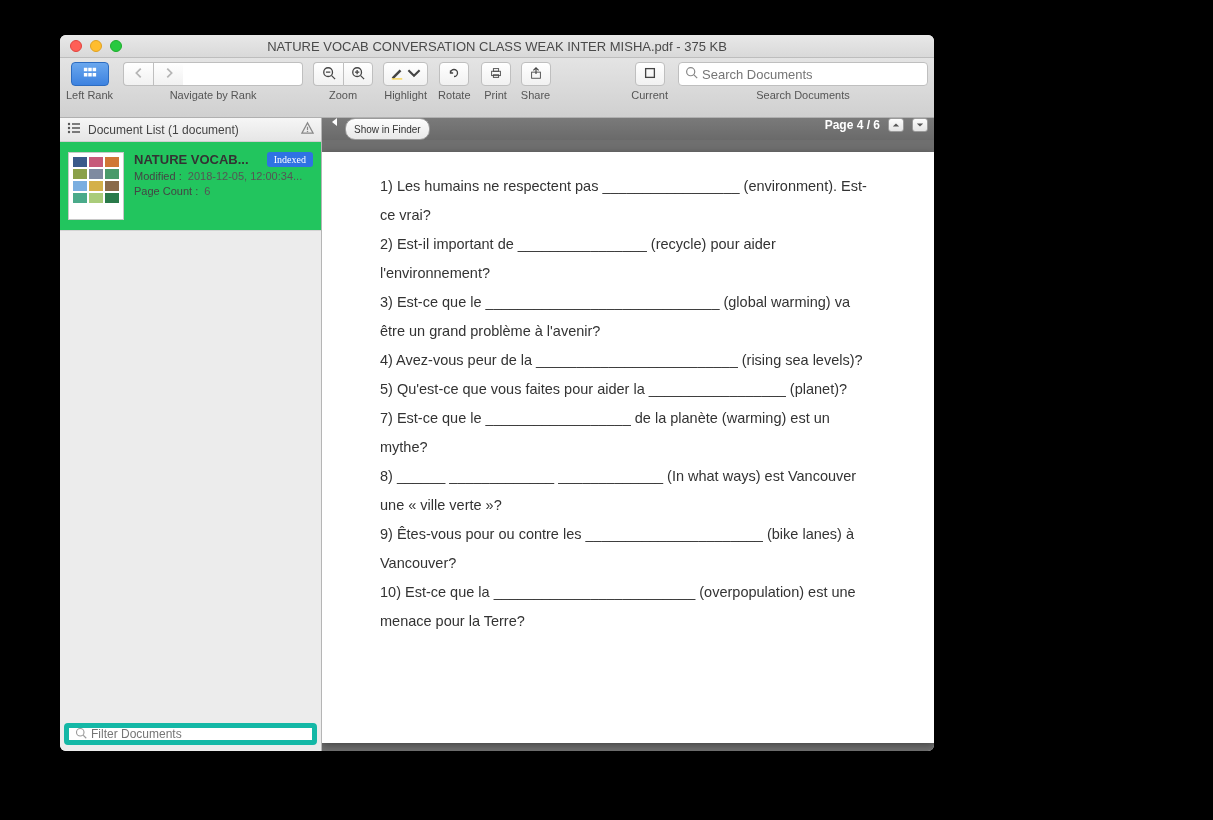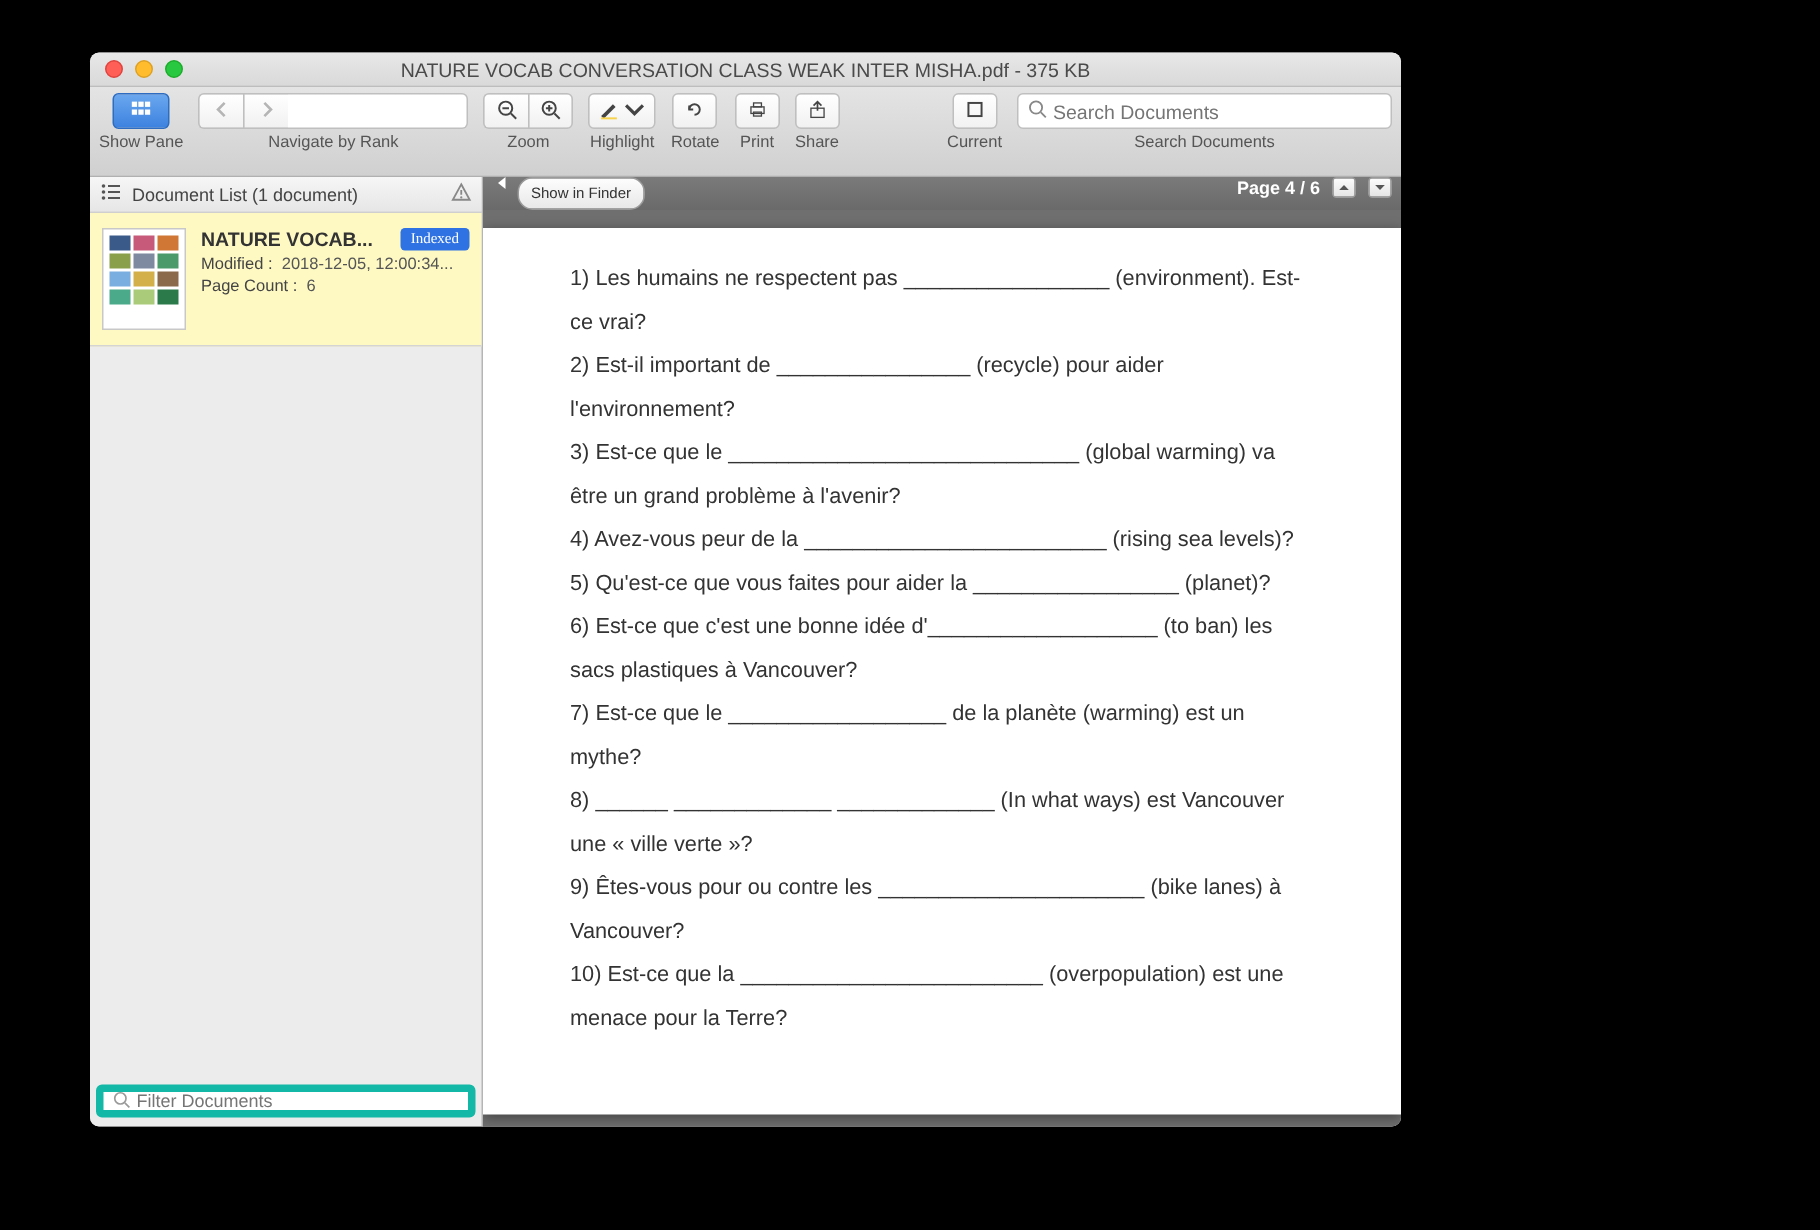--- a/index.html
+++ b/index.html
@@ -78,21 +78,21 @@
   }
   .sidebar-header {
     height: 24px; background: linear-gradient(#f6f6f6,#e6e6e6);
     border-bottom: 1px solid #cfcfcf;
     display: flex; align-items: center; padding: 0 6px; gap: 6px;
     font-size: 12px; color: #444;
   }
   .sidebar-header .flex { flex: 1; }
   .doc-item {
     display: flex; padding: 10px 8px; gap: 10px;
-    background: #fef9c3;
+    background: #22c55e;
     border-bottom: 1px solid #d4d4d4;
   }
   .doc-thumb {
     width: 56px; height: 68px; background: #fff; border: 1px solid #c8c8c8;
     display: grid; grid-template-columns: repeat(3,1fr); grid-template-rows: repeat(5,1fr);
     gap: 2px; padding: 4px;
   }
   .doc-thumb div { background: #c8e2d4; }
   .doc-thumb div:nth-child(1){background:#3a5a8a;}
   .doc-thumb div:nth-child(2){background:#c75a7a;}
@@ -168,21 +168,21 @@
           <svg viewBox="0 0 16 16">
               <rect x="1" y="2" width="4" height="4" fill="currentColor"></rect>
               <rect x="6" y="2" width="4" height="4" fill="currentColor"></rect>
               <rect x="11" y="2" width="4" height="4" fill="currentColor"></rect>
               <rect x="1" y="8" width="4" height="4" fill="currentColor"></rect>
               <rect x="6" y="8" width="4" height="4" fill="currentColor"></rect>
               <rect x="11" y="8" width="4" height="4" fill="currentColor"></rect>
             </svg>
         </span>
       </div>
-      <div class="tool-label">Show Pane</div>
+      <div class="tool-label">Left Rank</div>
     </div>
 
     <div class="tool-group">
       <div class="btn-row">
         <div class="btn segment-left disabled">
           <span><svg viewBox="0 0 16 16">
                 <path d="M10 3 L5 8 L10 13" stroke="currentColor" stroke-width="2" fill="none"></path>
               </svg></span>
         </div>
         <div class="btn segment-mid disabled">
@@ -362,21 +362,20 @@
           </div>
       </div>
 
       <div class="page-scroll">
         <div class="page">
           <p>1) Les humains ne respectent pas _________________ (environment). Est-ce vrai?</p>
           <p>2) Est-il important de ________________ (recycle) pour aider l'environnement?</p>
           <p>3) Est-ce que le _____________________________ (global warming) va être un grand problème à l'avenir?</p>
           <p>4) Avez-vous peur de la _________________________ (rising sea levels)?</p>
           <p>5) Qu'est-ce que vous faites pour aider la _________________ (planet)?</p>
-          <p>6) Est-ce que c'est une bonne idée d'___________________ (to ban) les sacs plastiques à Vancouver?</p>
           <p>7) Est-ce que le __________________ de la planète (warming) est un mythe?</p>
           <p>8) ______ _____________ _____________ (In what ways) est Vancouver une « ville verte »?</p>
           <p>9) Êtes-vous pour ou contre les ______________________ (bike lanes) à Vancouver?</p>
           <p>10) Est-ce que la _________________________ (overpopulation) est une menace pour la Terre?</p>
         </div>
       </div>
     </div>
 
   </div>
 </div>

